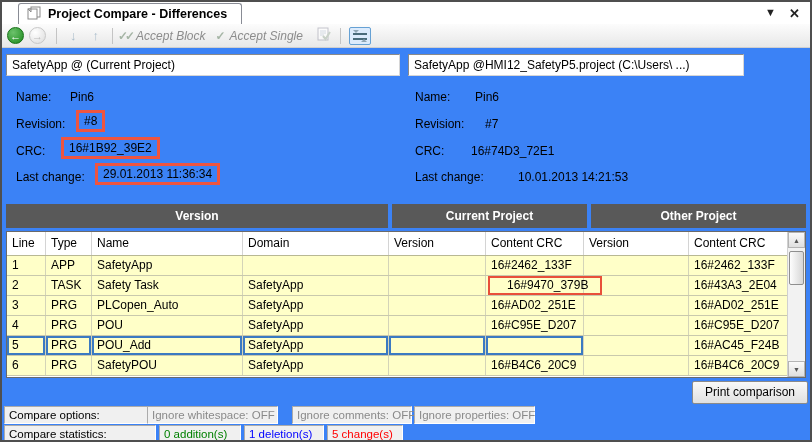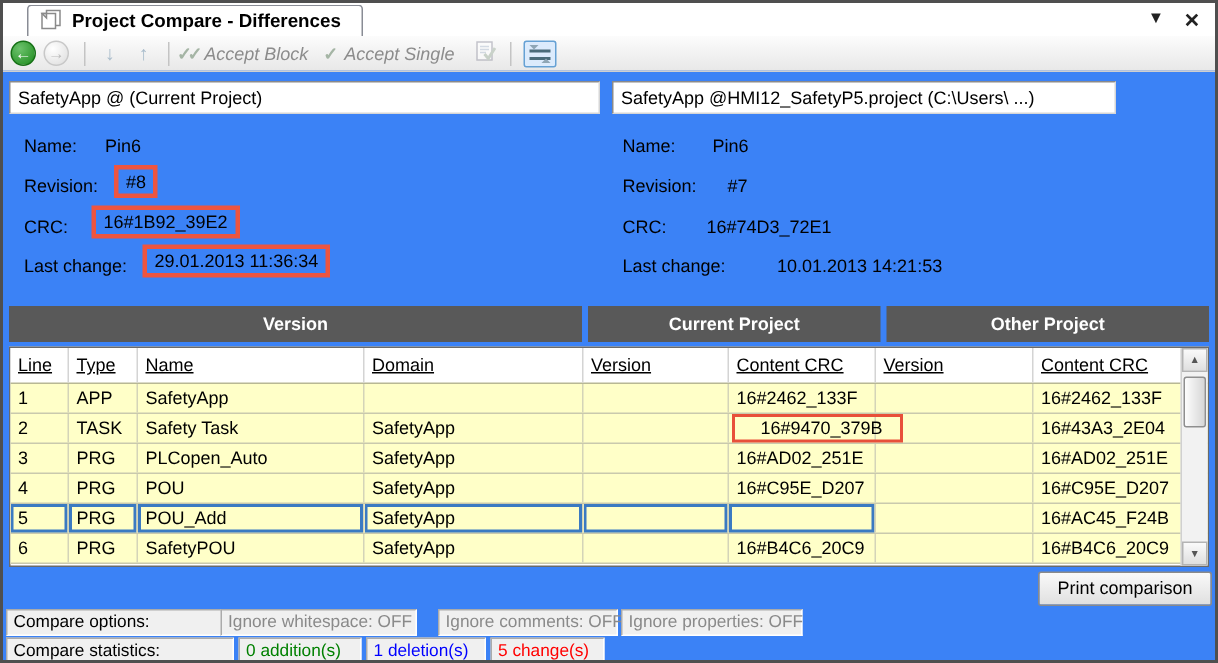--- a/index.html
+++ b/index.html
@@ -59,21 +59,21 @@
   .redbox { display:inline-block; border:3px solid #ee5540; padding:1px 5px; background:transparent; }
   
   .ghead {
     position:absolute; top:202px; height:24px; background:#595959; color:#ffffff;
     font-size:12px; font-weight:bold; display:flex; align-items:center; justify-content:center;
   }
   .grid {
     position:absolute; left:4px; top:229px; width:800px; height:147px;
     background:#ffffff; border:1px solid #6a6a6a; display:flex; flex-direction:column;
   }
-  .hrow { display:flex; height:24px; background:#ffffff; border-bottom:1px solid #b8b894; font-size:12px;text-decoration:underline; }
+  .hrow { display:flex; height:24px; background:#ffffff; border-bottom:1px solid #b8b894; font-size:12px; }
   .hcell { padding:4px 0 0 5px; border-right:1px solid #d4d4d4; overflow:hidden; white-space:nowrap; }
   .drow { display:flex; height:20px; background:#ffffc8; font-size:12px; border-bottom:1px solid #c9c9ad; }
   .dcell { padding:2px 0 0 5px; border-right:1px solid #d4d4b8; overflow:visible; white-space:nowrap; position:relative; }
   .sel { box-shadow: inset 0 0 0 2px #3b7ac2; }
   .cellredbox { display:inline-block; border:2px solid #e8503a; padding:0 12px 1px 17px; margin:-2px 0 0 -3px; }
   .c0{width:39px}.c1{width:46px}.c2{width:151px}.c3{width:146px}.c4{width:97px}.c5{width:98px}.c6{width:105px}.c7{width:100px;border-right:none}
   
   .vscroll { position:absolute; right:0; top:0; width:18px; height:145px; background:#f2f2f2; border-left:1px solid #d0d0d0; }
   .sbtn { position:absolute; left:0; width:17px; height:16px; background:linear-gradient(#fafafa,#dfdfdf); border:1px solid #b4b4b4; display:flex; align-items:center; justify-content:center; font-size:7px; color:#565656; }
   .sbtn.up { top:0; } .sbtn.down { bottom:0; }

